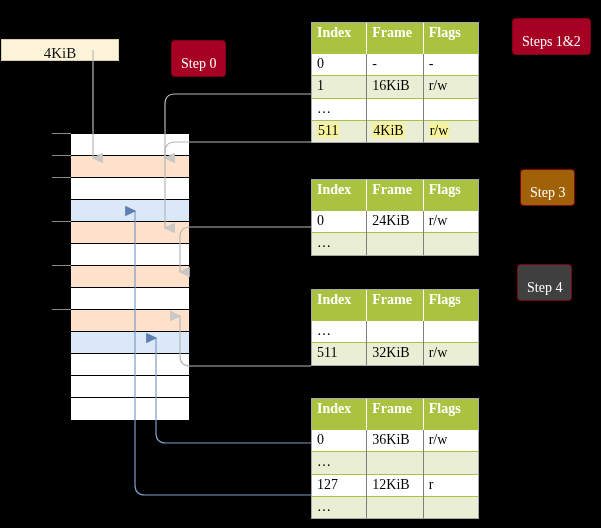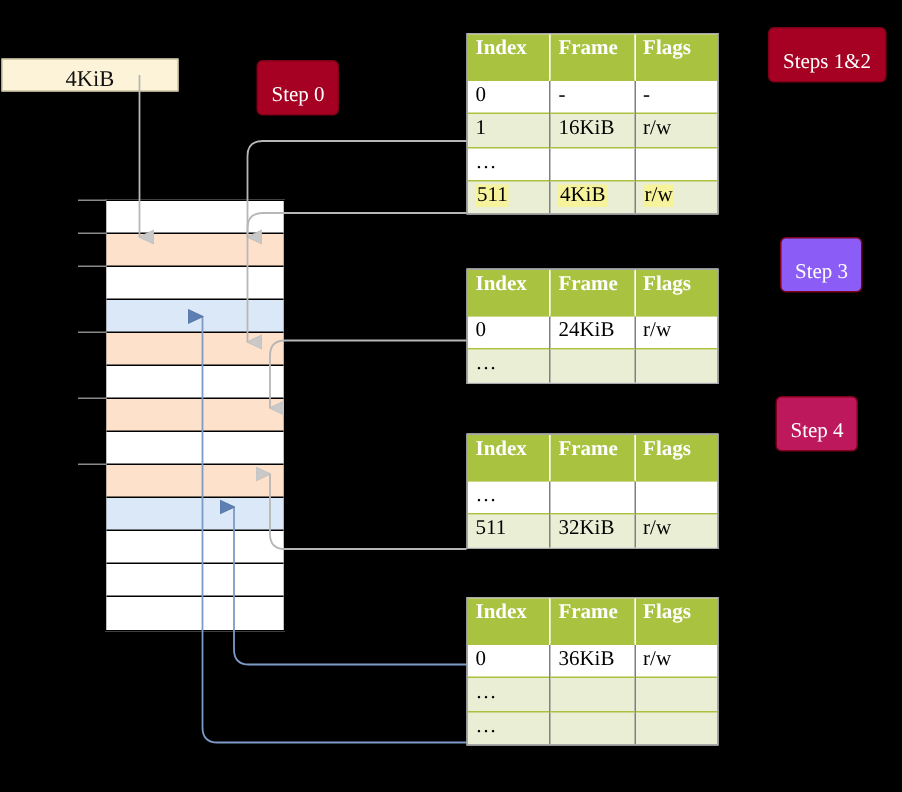--- a/index.html
+++ b/index.html
@@ -243,30 +243,35 @@
             <tr class="plain">
               <td>0</td>
               <td>36KiB</td>
               <td>r/w</td>
             </tr>
             <tr class="alt">
               <td>…</td>
               <td>&nbsp;</td>
               <td>&nbsp;</td>
             </tr>
+            <tr class="plain">
+              <td>127</td>
+              <td>12KiB</td>
+              <td>r</td>
+            </tr>
             <tr class="alt">
               <td>…</td>
               <td>&nbsp;</td>
               <td>&nbsp;</td>
             </tr>
           </tbody>
         </table>
       </div>
     </div>
 
   <div id="badges-host">
       <div class="badge" style="left: 172px; top: 41px; background: rgb(166, 0, 34); color: rgb(255, 255, 255);">Step 0</div>
       <div class="badge" style="left: 513px; top: 19px; background: rgb(166, 0, 34); color: rgb(255, 255, 255);">Steps 1&amp;2</div>
-      <div class="badge" style="left: 521px; top: 159px; background: #8b5cf6; color: rgb(255, 255, 255);">Step 3</div>
-      <div class="badge" style="left: 518px; top: 265px; background: #be185d; color: rgb(255, 255, 255);">Step 4</div>
+      <div class="badge" style="left: 521px; top: 170px; background: #a16207; color: rgb(255, 255, 255);">Step 3</div>
+      <div class="badge" style="left: 518px; top: 265px; background: #404040; color: rgb(255, 255, 255);">Step 4</div>
     </div>
 
 </div>
 
 </body></html>

